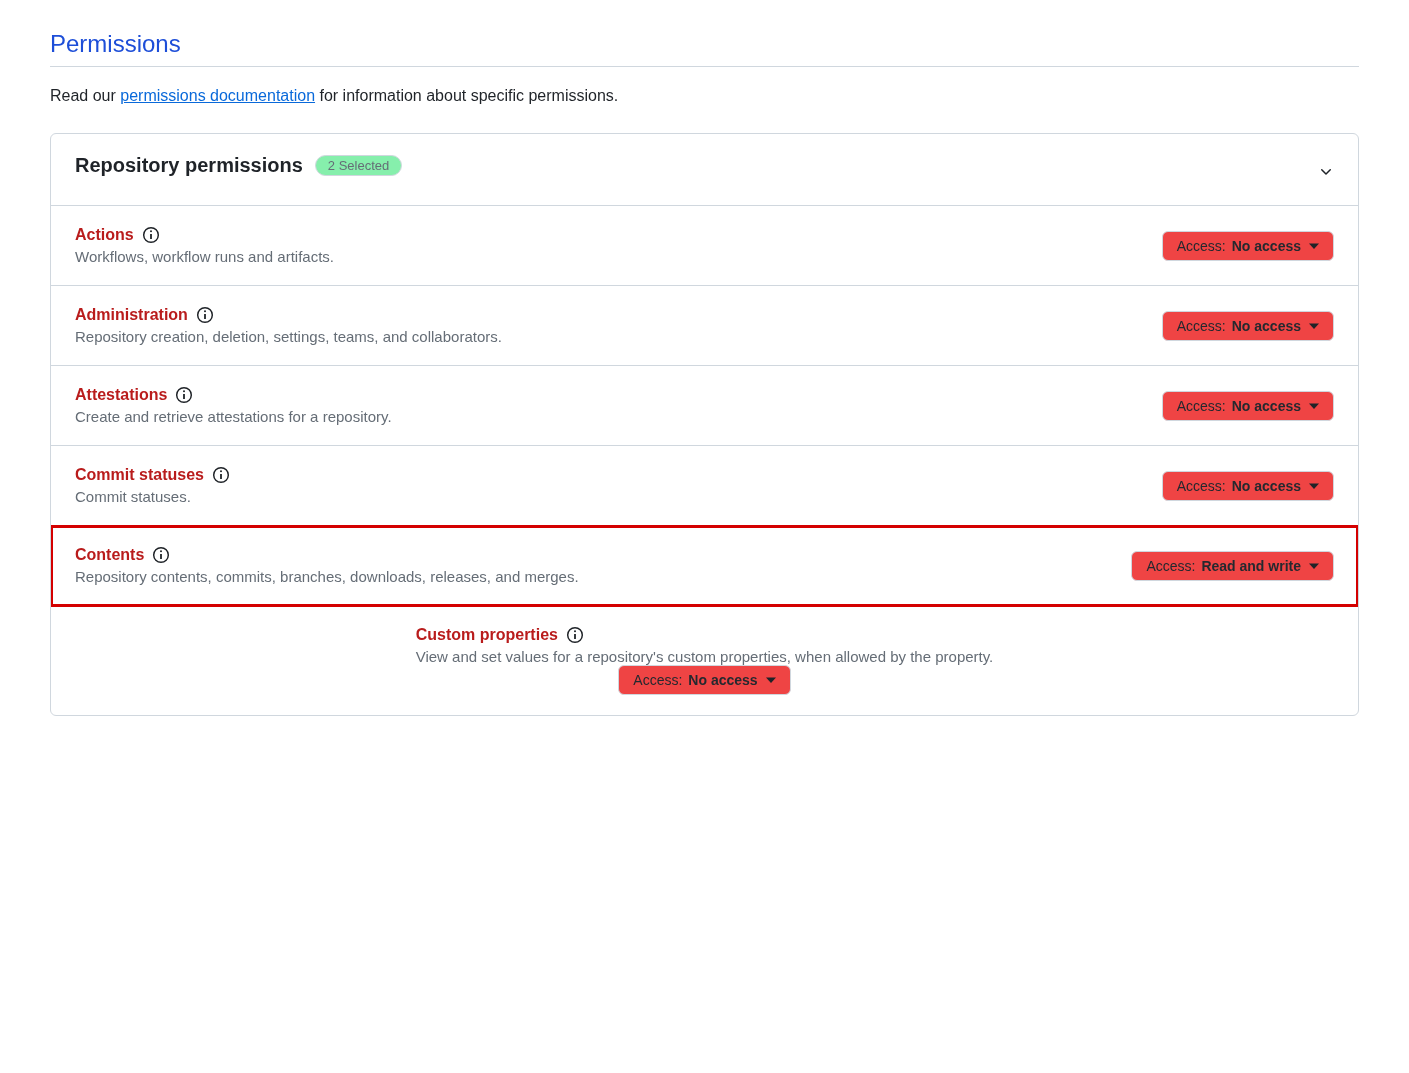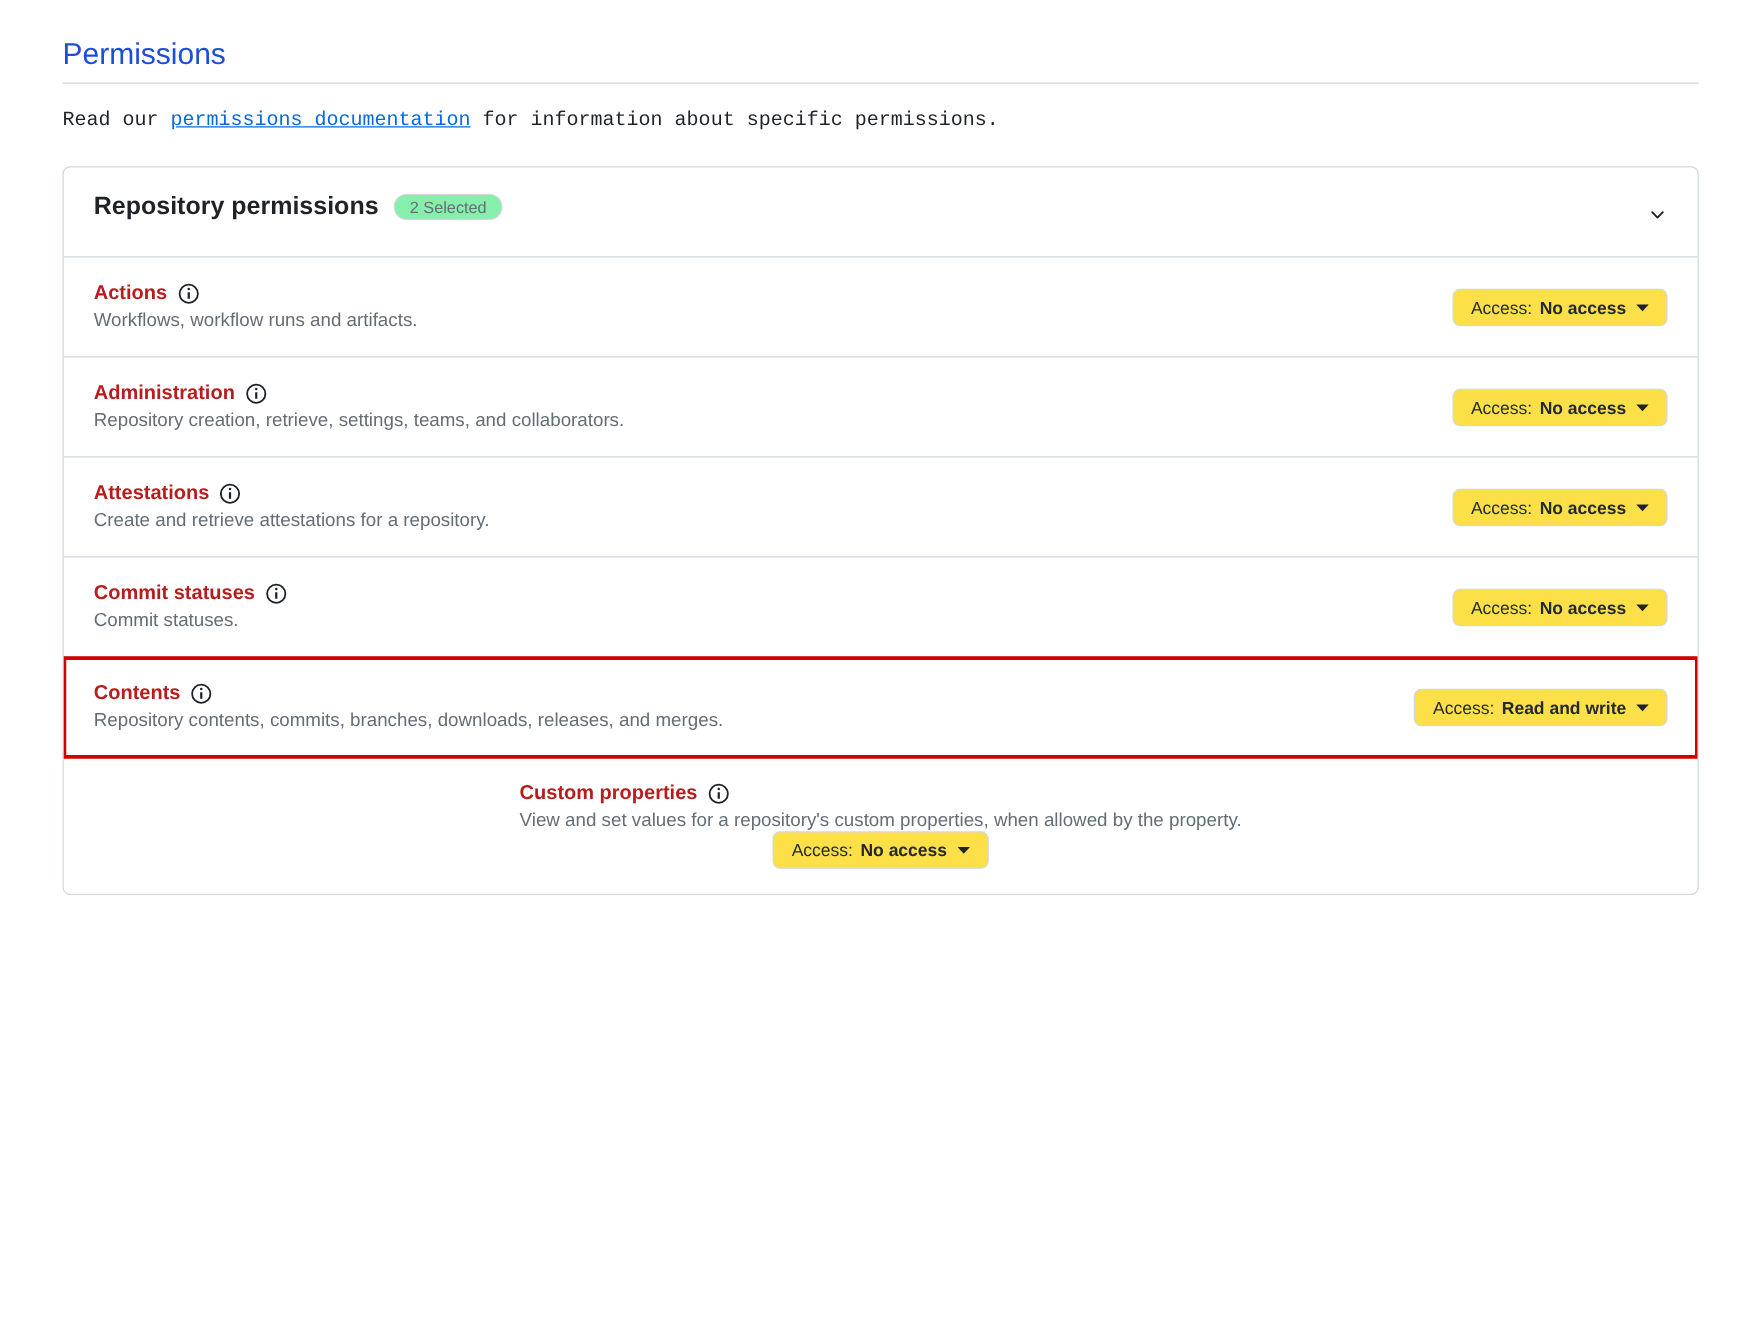--- a/index.html
+++ b/index.html
@@ -19,21 +19,20 @@
       font-weight: 400;
       color: #1d4ed8;
       padding-bottom: 8px;
       border-bottom: 1px solid #d0d7de;
       margin-bottom: 20px;
     }
     .intro {
       font-size: 16px;
       color: #1f2328;
       margin-bottom: 28px;
-      font-family: Liberation Mono, monospace;
     }
     .intro a {
       color: #0969da;
       text-decoration: underline;
     }
     .panel {
       border: 1px solid #d0d7de;
       border-radius: 6px;
       overflow: hidden;
     }
@@ -111,21 +110,21 @@
       font-size: 15px;
       color: #656d76;
     }
     .access-btn {
       display: inline-flex;
       align-items: center;
       gap: 6px;
       padding: 6px 14px;
       border: 1px solid #d0d7de;
       border-radius: 6px;
-      background: #fde047;
+      background: #ef4444;
       font-size: 14px;
       color: #24292f;
       cursor: pointer;
       white-space: nowrap;
     }
     .access-btn .access-label {
       font-weight: 400;
     }
     .access-btn .access-value {
       font-weight: 600;
@@ -191,21 +190,21 @@
           <div class="perm-title-row">
             <span class="perm-title">Administration</span>
             <span class="info-icon">
               <svg width="18" height="18" viewBox="0 0 16 16" fill="none" stroke="#1f2328" stroke-width="1.3">
                 <circle cx="8" cy="8" r="6.5"></circle>
                 <line x1="8" y1="7" x2="8" y2="11.5" stroke-width="1.6"></line>
                 <circle cx="8" cy="4.6" r="0.9" fill="#1f2328" stroke="none"></circle>
               </svg>
             </span>
           </div>
-          <div class="perm-desc">Repository creation, retrieve, settings, teams, and collaborators.</div>
+          <div class="perm-desc">Repository creation, deletion, settings, teams, and collaborators.</div>
         </div>
         <button class="access-btn">
           <span class="access-label">Access: </span>
           <span class="access-value">No access</span>
           <span class="caret-down"><svg width="10" height="10" viewBox="0 0 10 10" fill="#1f2328">
               <path d="M0 2.5 L10 2.5 L5 8 Z"></path>
             </svg></span>
         </button>
       </div>
       <div class="perm-row">

